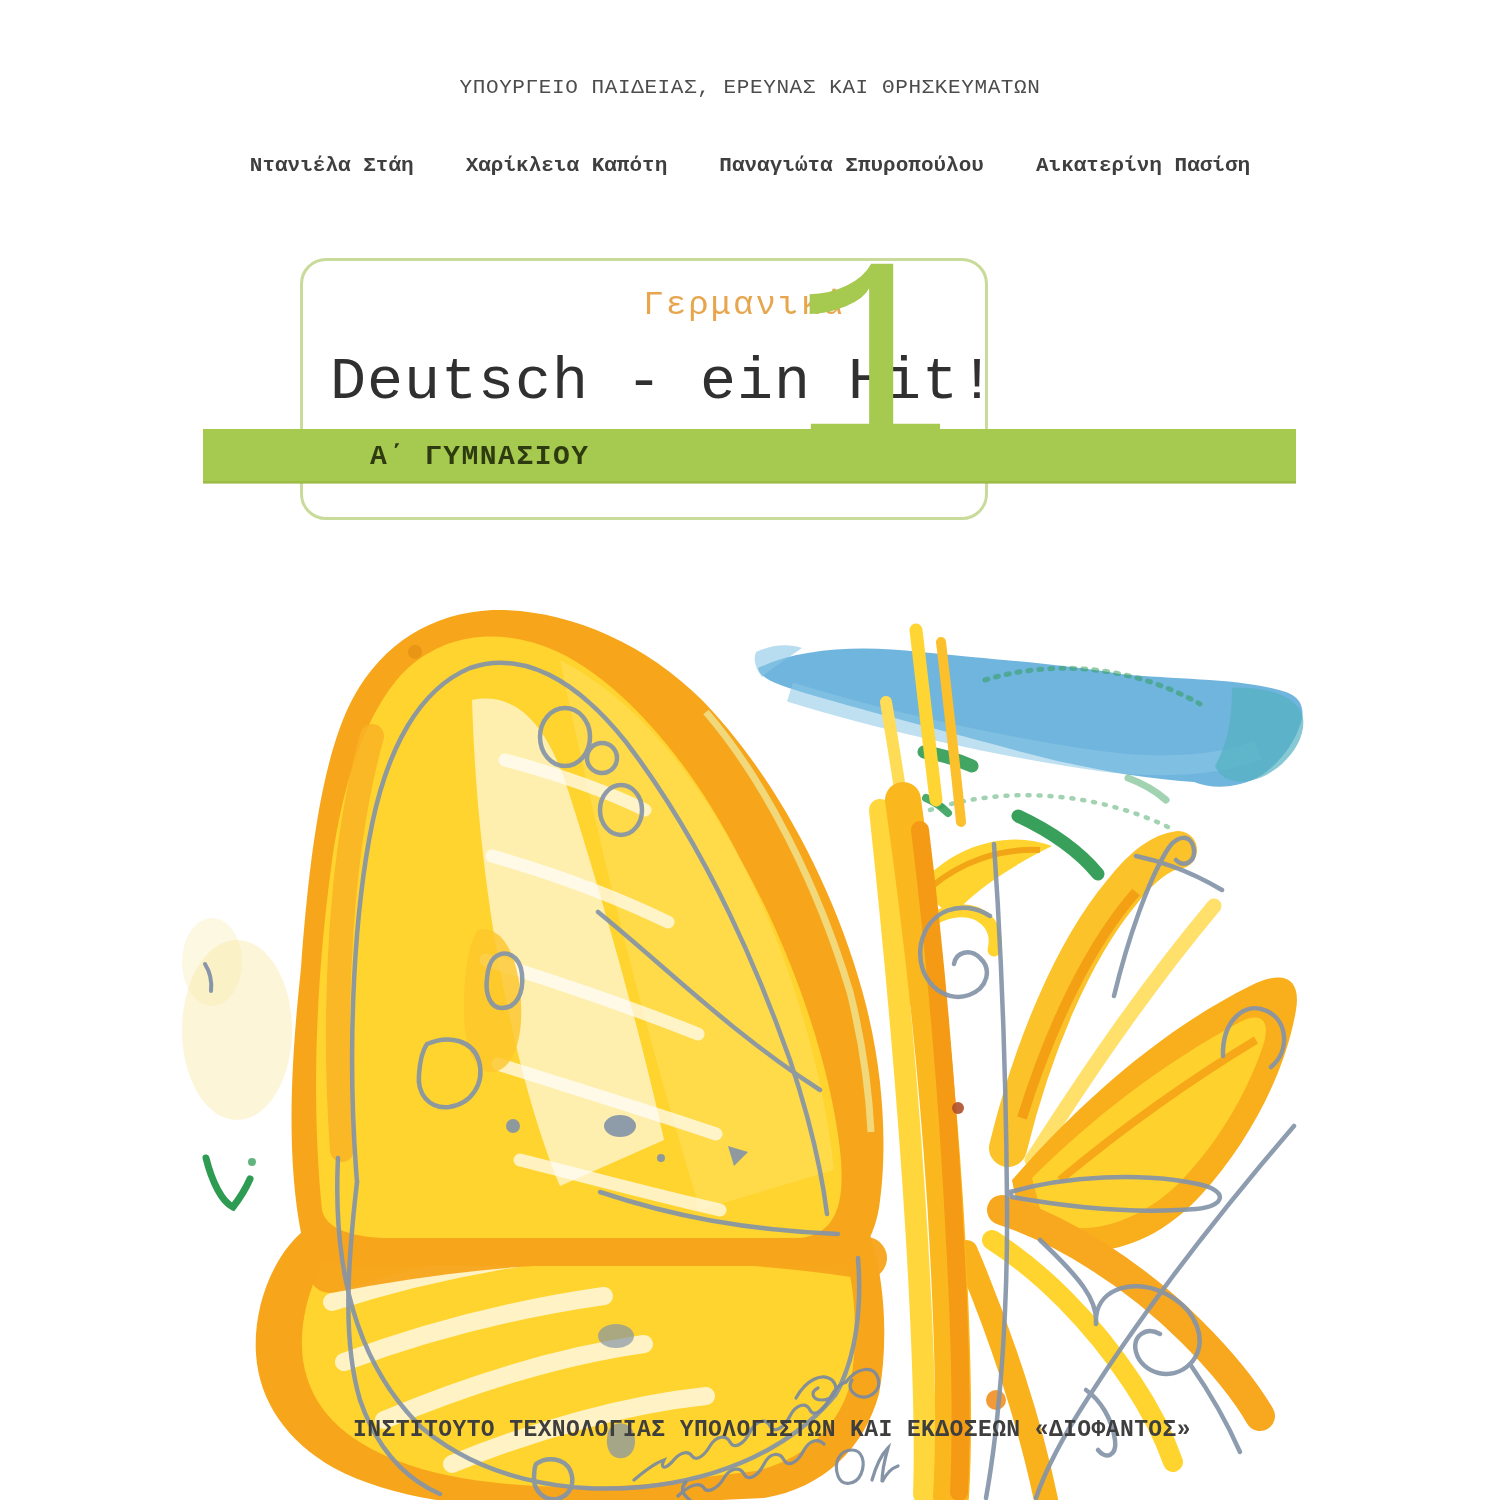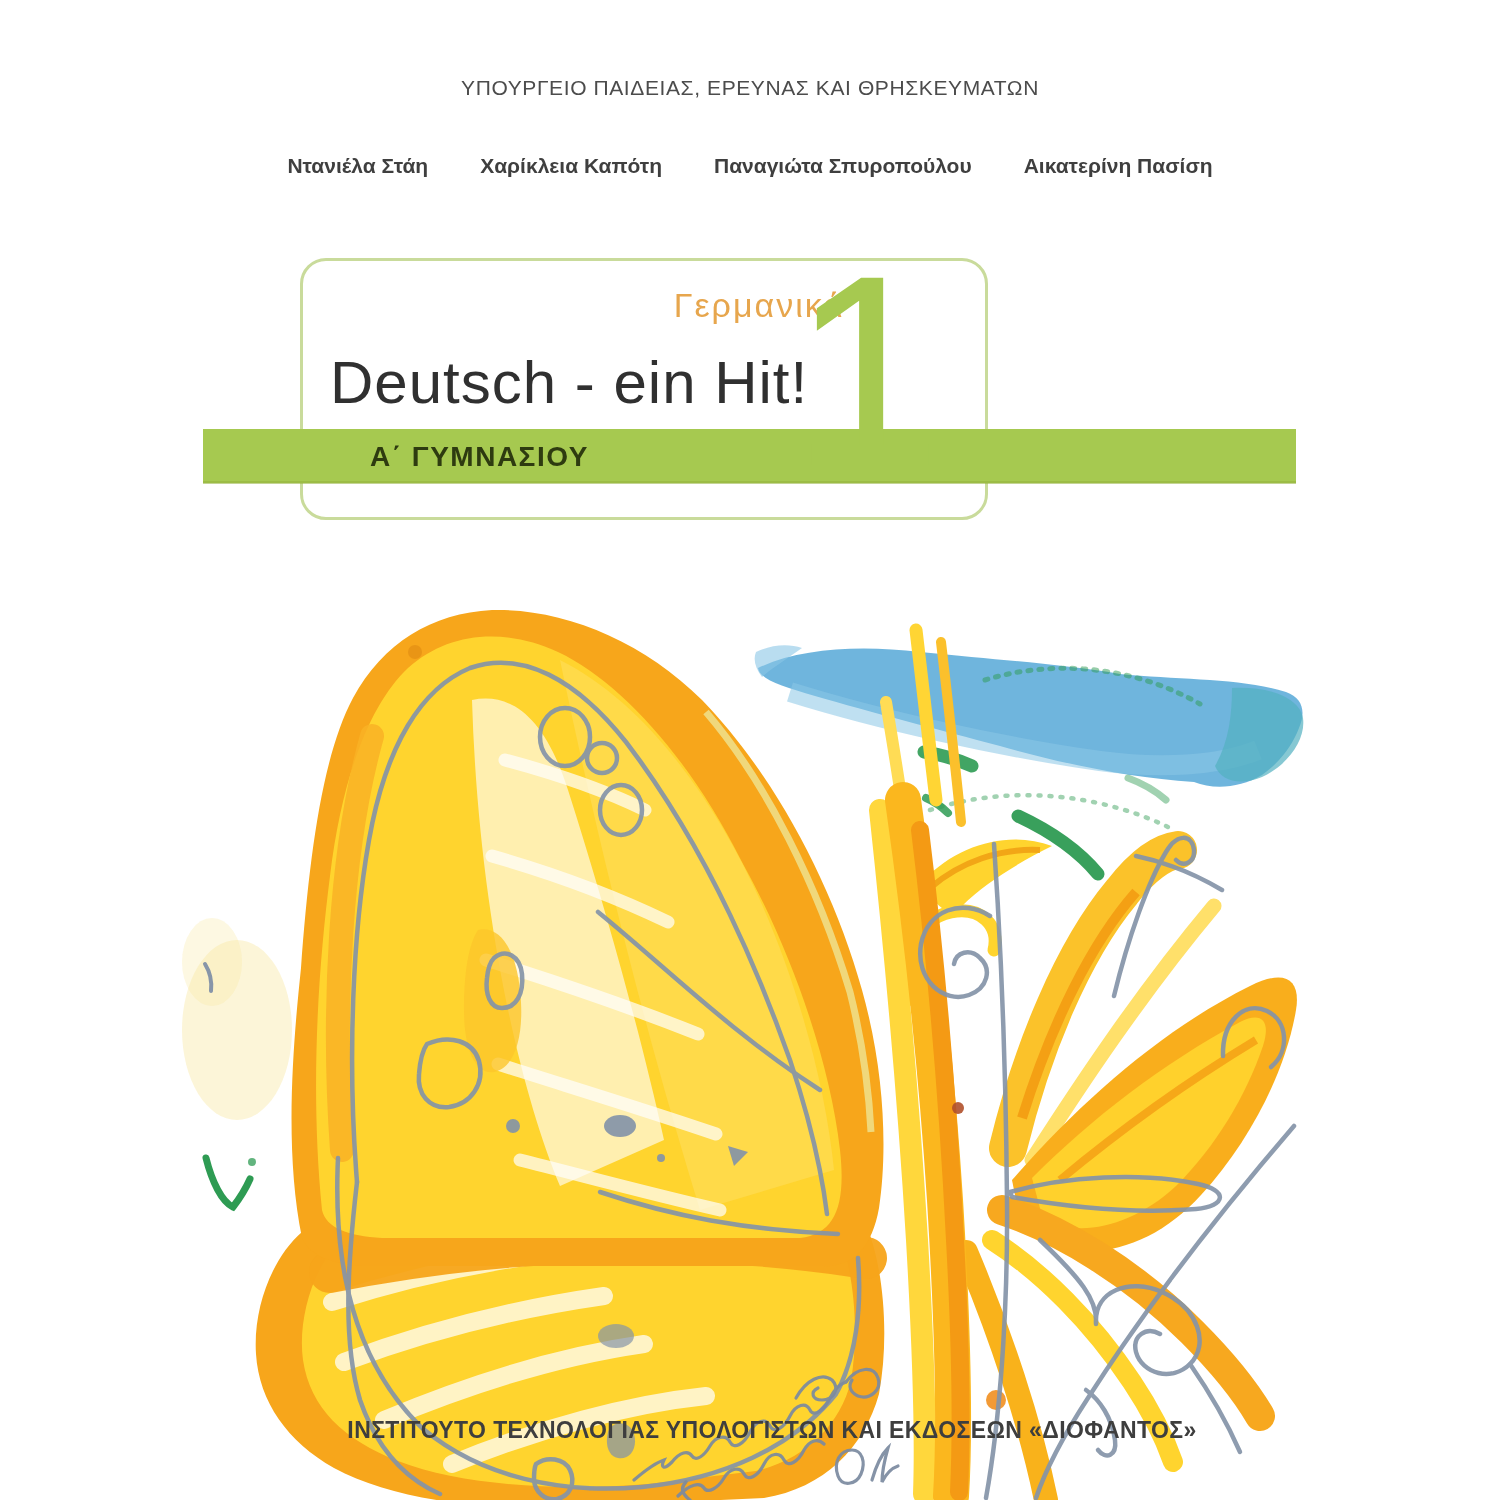--- a/index.html
+++ b/index.html
@@ -1,17 +1,17 @@
 <!DOCTYPE html>
 <html><head>
 <meta charset="utf-8">
 <style>
   html,body{margin:0;padding:0;background:#ffffff;}
   .cover{position:relative;width:1500px;height:1500px;background:#ffffff;overflow:hidden;
-         font-family:Liberation Sans, sans-serif;}
+         font-family:Liberation Mono, monospace;}
   .layer{position:absolute;left:0;top:0;width:1500px;height:1500px;}
   svg.art{position:absolute;left:0;top:0;z-index:2;}
   .title-box{position:absolute;left:300px;top:258px;width:682px;height:256px;background:#ffffff;
              border:3px solid #C9DB9B;border-radius:26px;z-index:1;}
   .text-layer{z-index:3;}
   .txt{position:absolute;white-space:nowrap;}
   .ministry{left:0;right:0;text-align:center;font-size:21px;letter-spacing:.6px;color:#4c4c4c;}
   .authors{left:0;right:0;top:154px;display:flex;justify-content:center;gap:52px;
            font-size:21px;font-weight:bold;color:#3f3f3f;}
   .subject{left:300px;top:286px;width:545px;text-align:right;font-size:34px;letter-spacing:2px;color:#E7A64D;}

